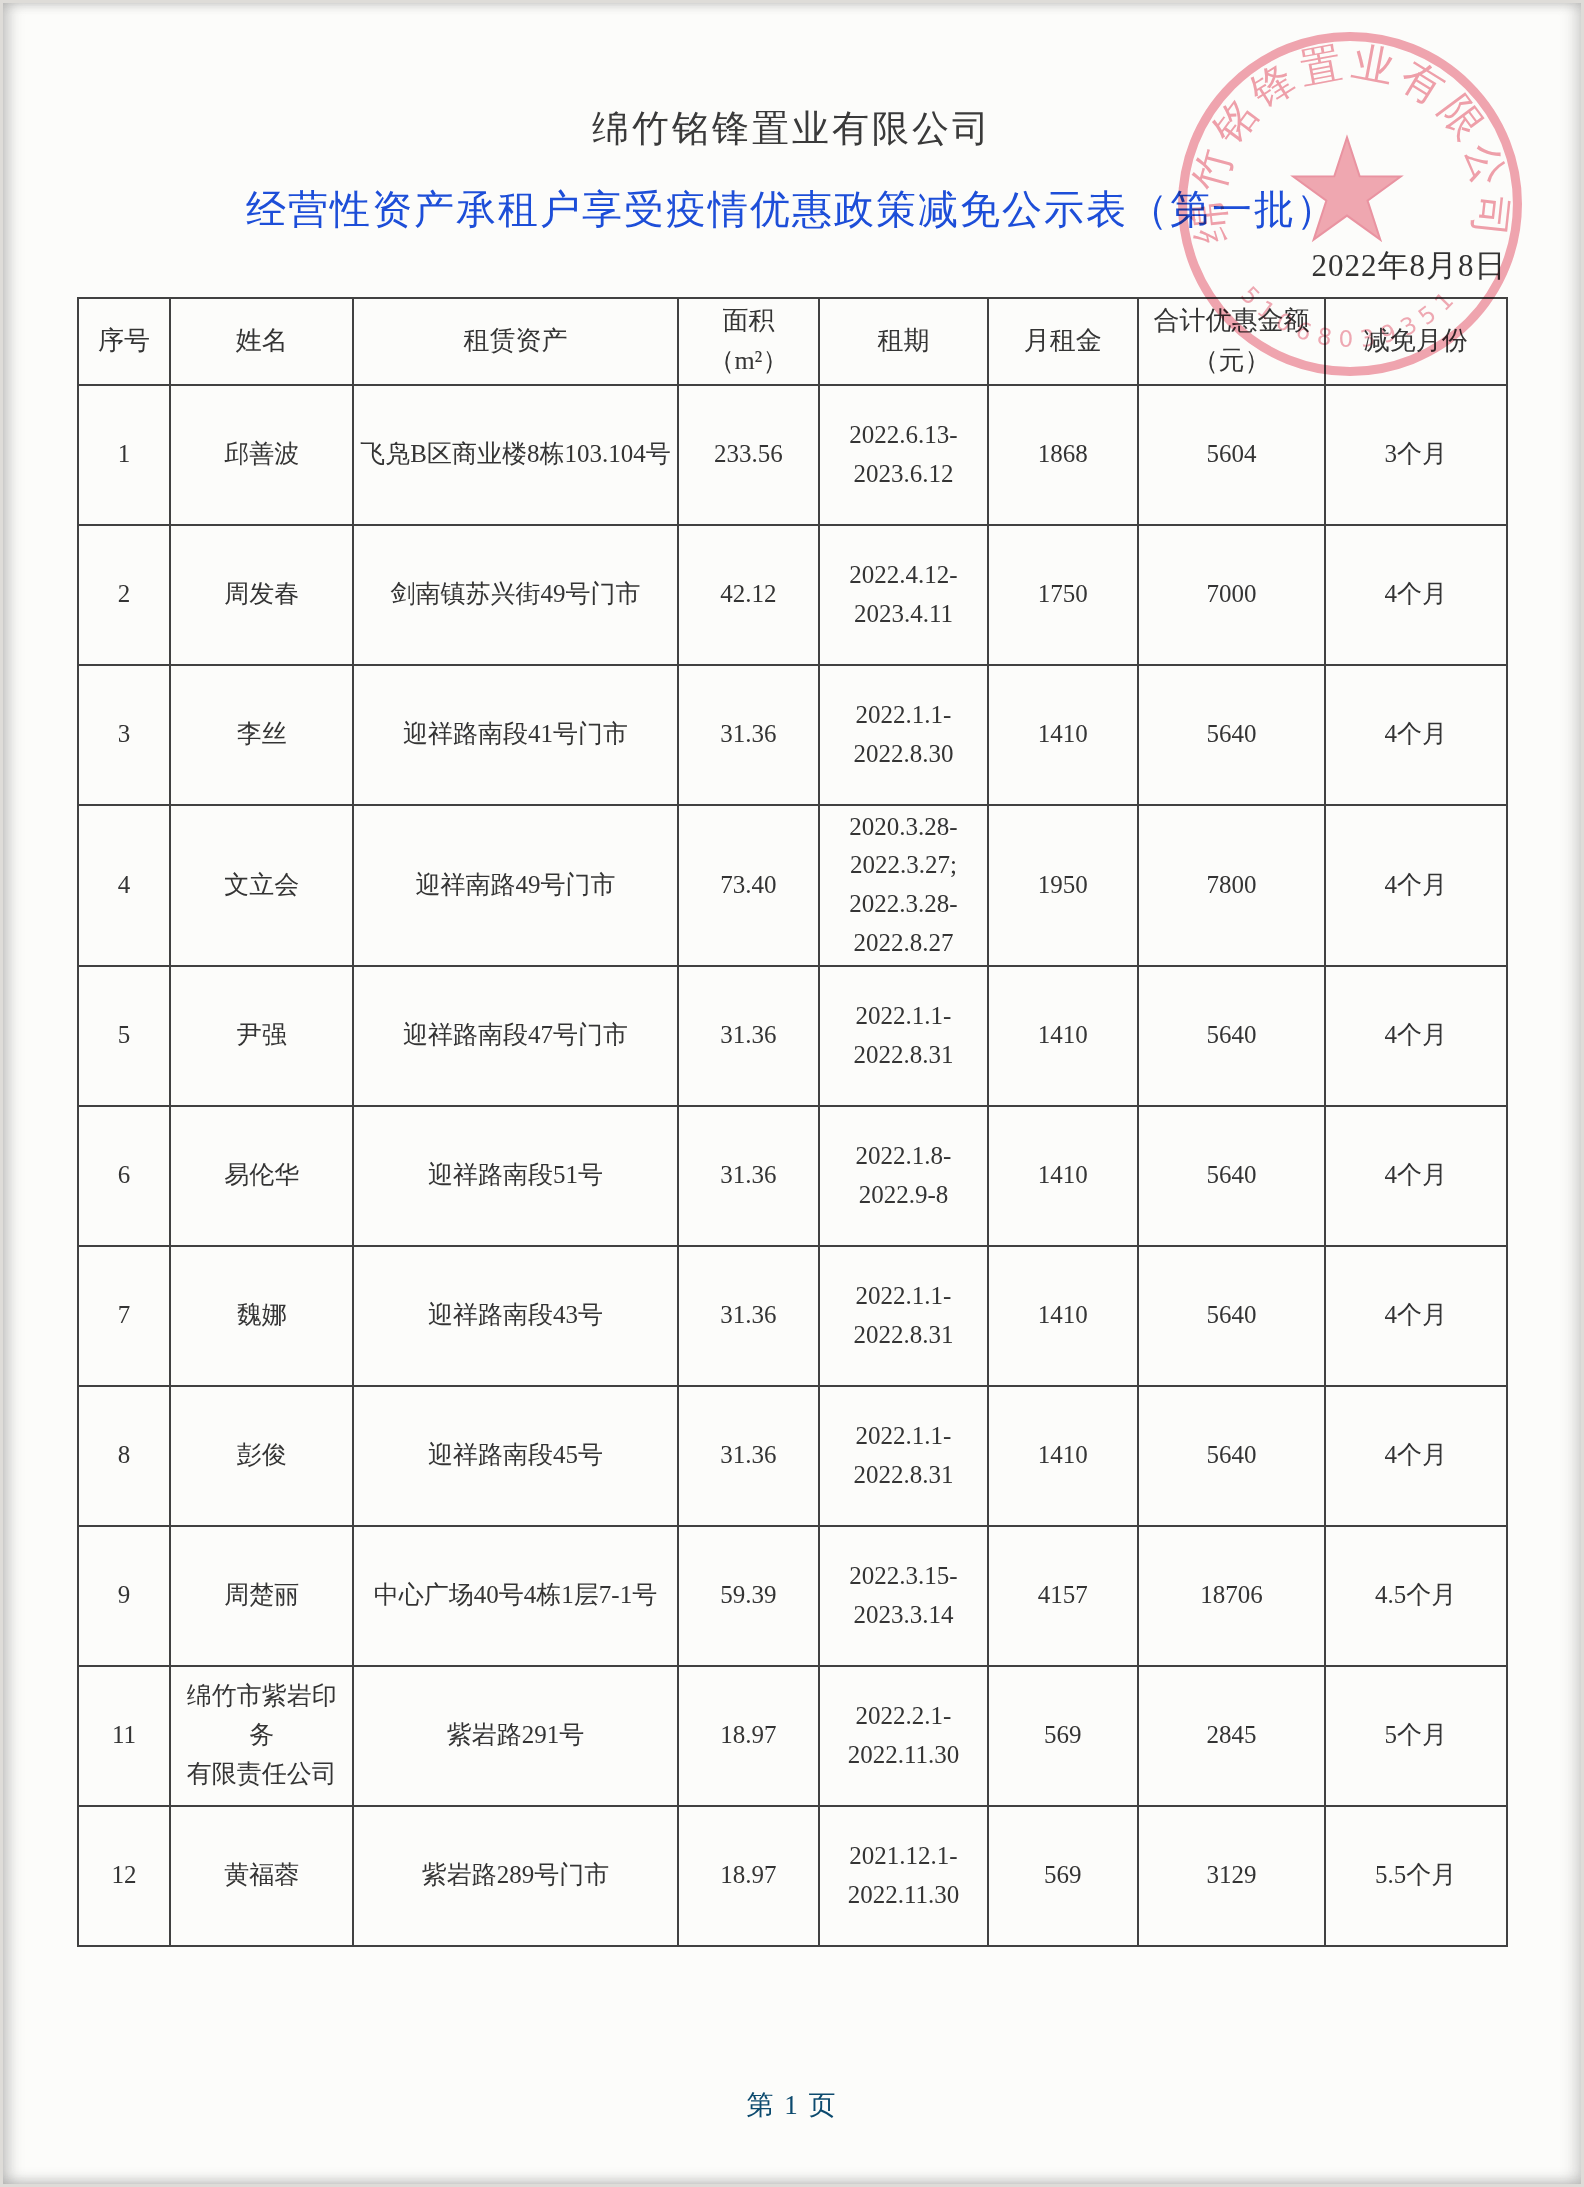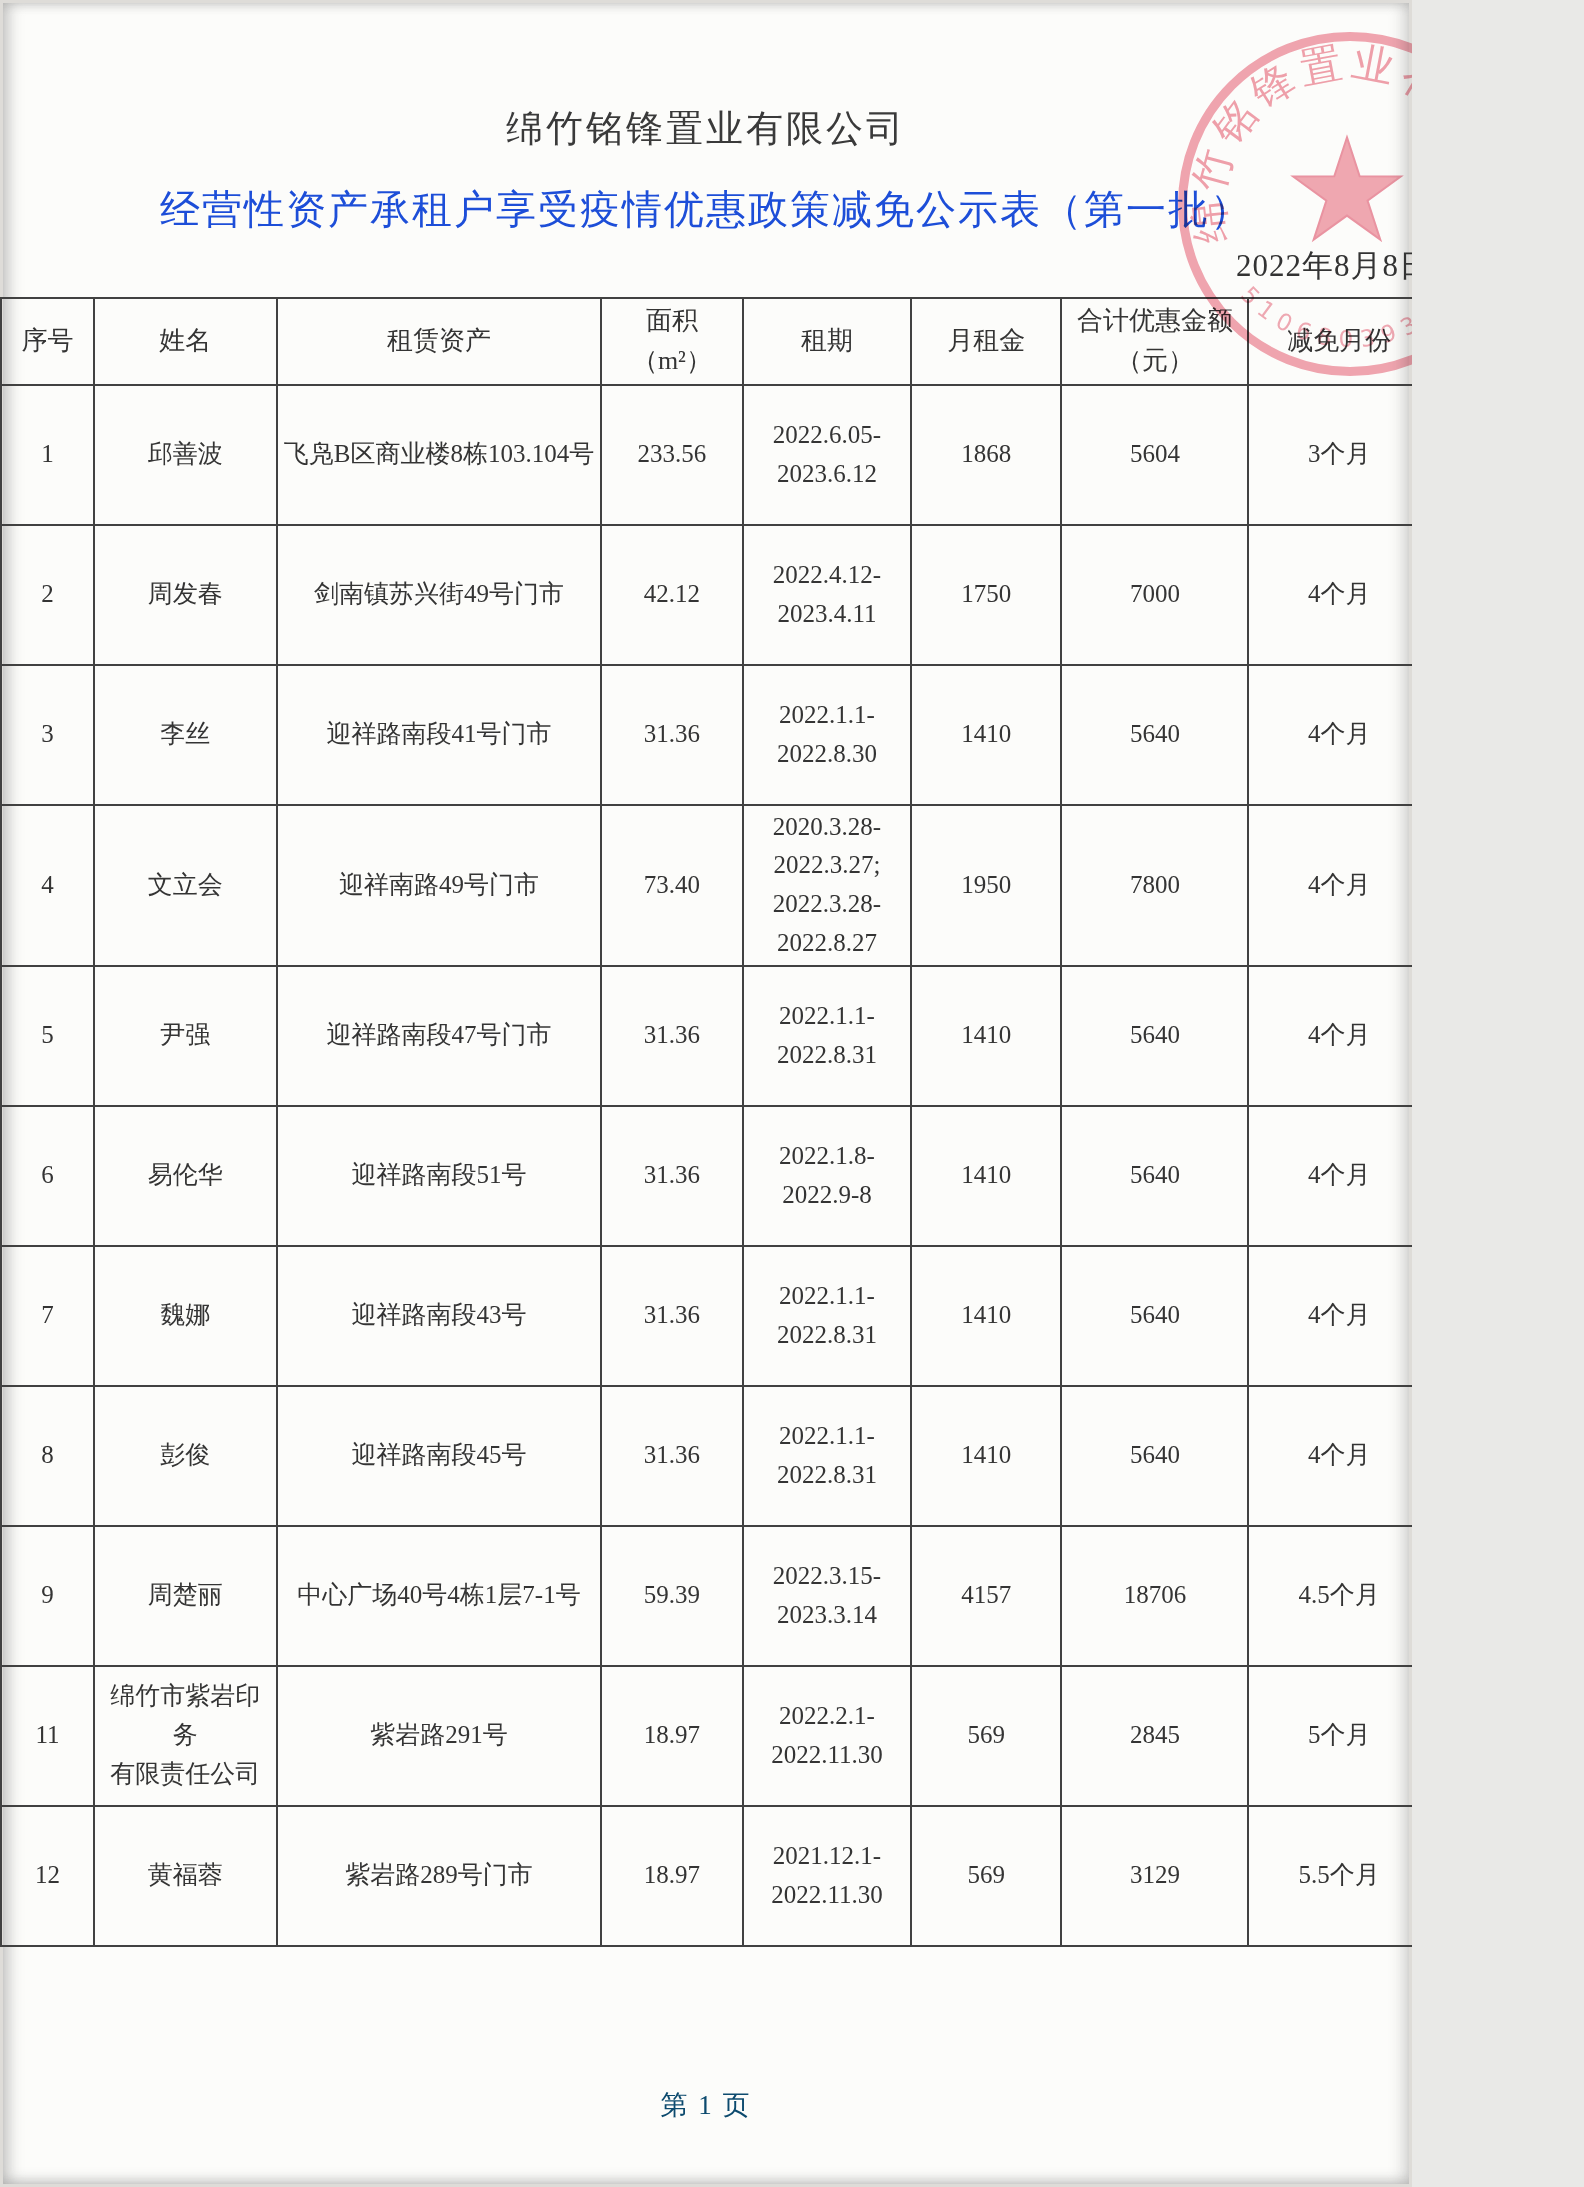--- a/index.html
+++ b/index.html
@@ -4,21 +4,21 @@
 <style>
   html,body{margin:0;padding:0;}
   body{
     width:1584px;height:2187px;
     background:#e9e9e7;
     font-family:"Liberation Serif","DejaVu Serif",serif;
     color:#2f2f2f;
   }
   .sheet{
     position:relative;
-    width:1412px;height:2187px;
+    width:1584px;height:2187px;
     background:#fcfcfa;
     overflow:hidden;
     box-shadow:
       inset 0 0 0 3px #dedcd8,
       inset 10px 0 14px rgba(120,120,120,.35),
       inset -10px 0 14px rgba(140,140,140,.30),
       inset 0 -8px 12px rgba(150,150,150,.28),
       inset 0 6px 10px rgba(170,170,170,.22);
   }
   .title-block{padding-top:104px;text-align:center;}
@@ -98,21 +98,21 @@
 （元）</th>
           <th>减免月份</th>
         </tr>
     </thead>
     <tbody>
         <tr>
           <td>1</td>
           <td>邱善波</td>
           <td>飞凫B区商业楼8栋103.104号</td>
           <td>233.56</td>
-          <td>2022.6.05-
+          <td>2022.6.13-
 2023.6.12</td>
           <td>1868</td>
           <td>5604</td>
           <td>3个月</td>
         </tr>
         <tr>
           <td>2</td>
           <td>周发春</td>
           <td>剑南镇苏兴街49号门市</td>
           <td>42.12</td>

